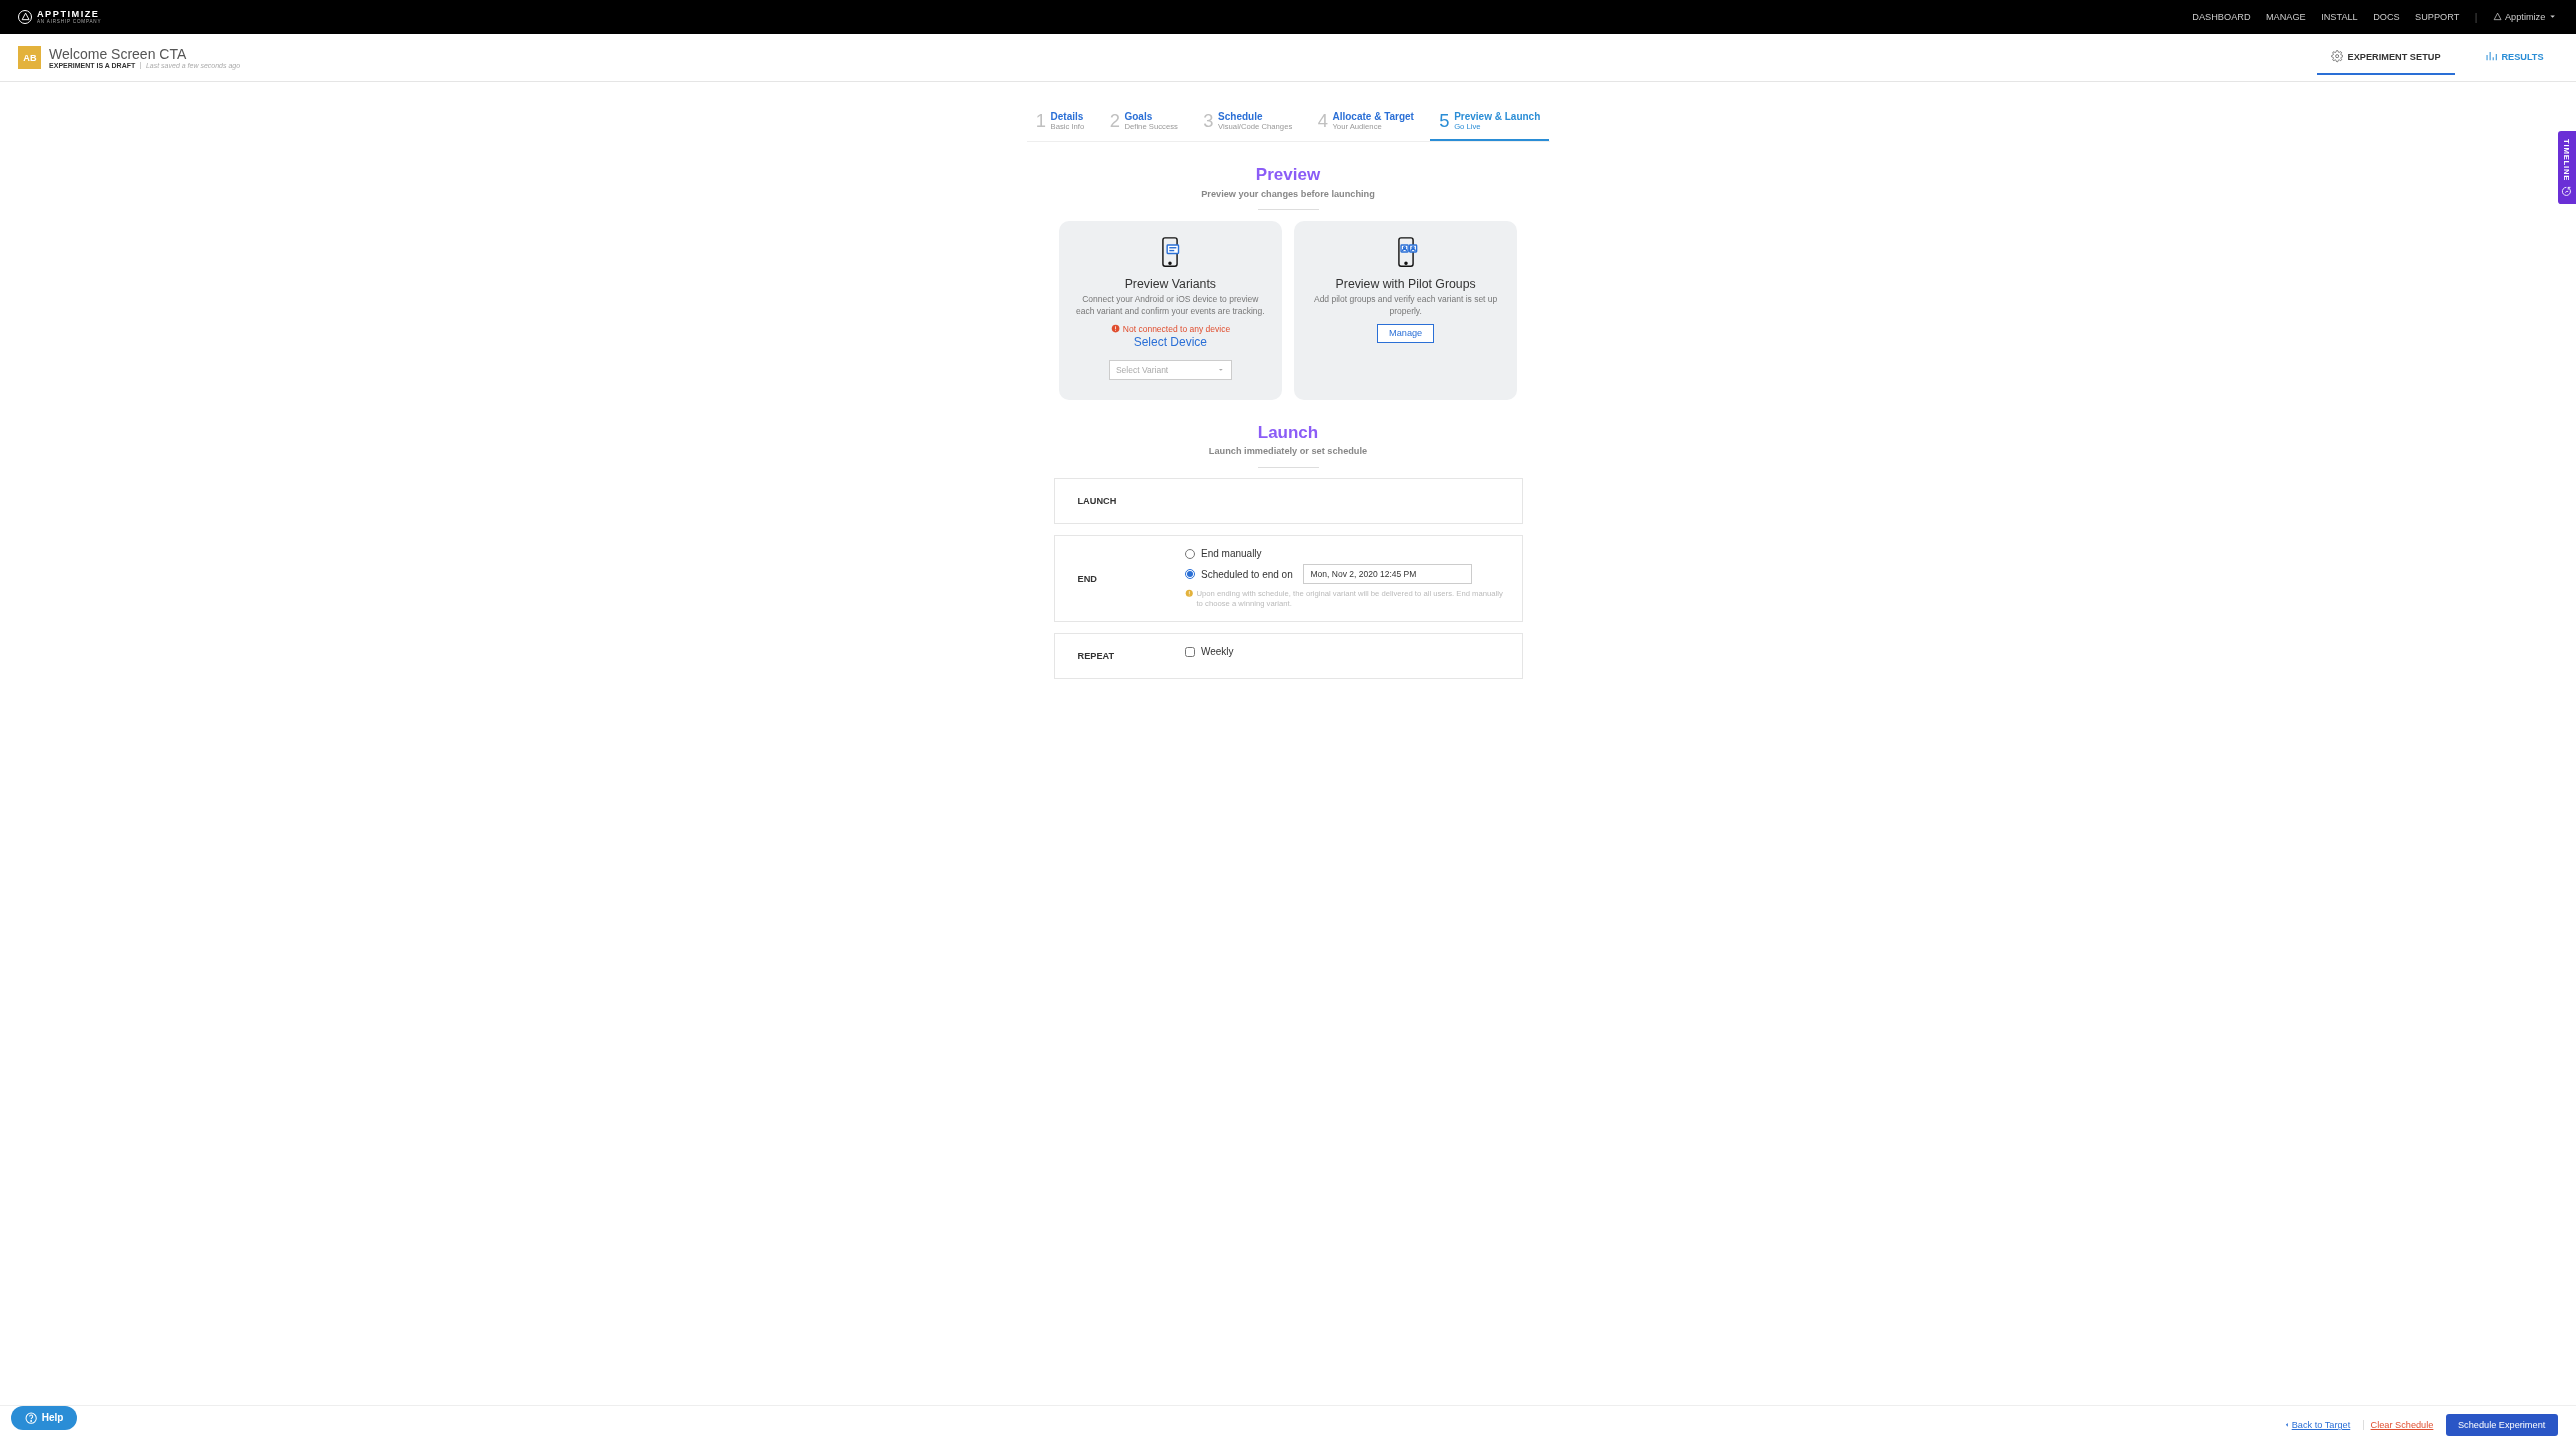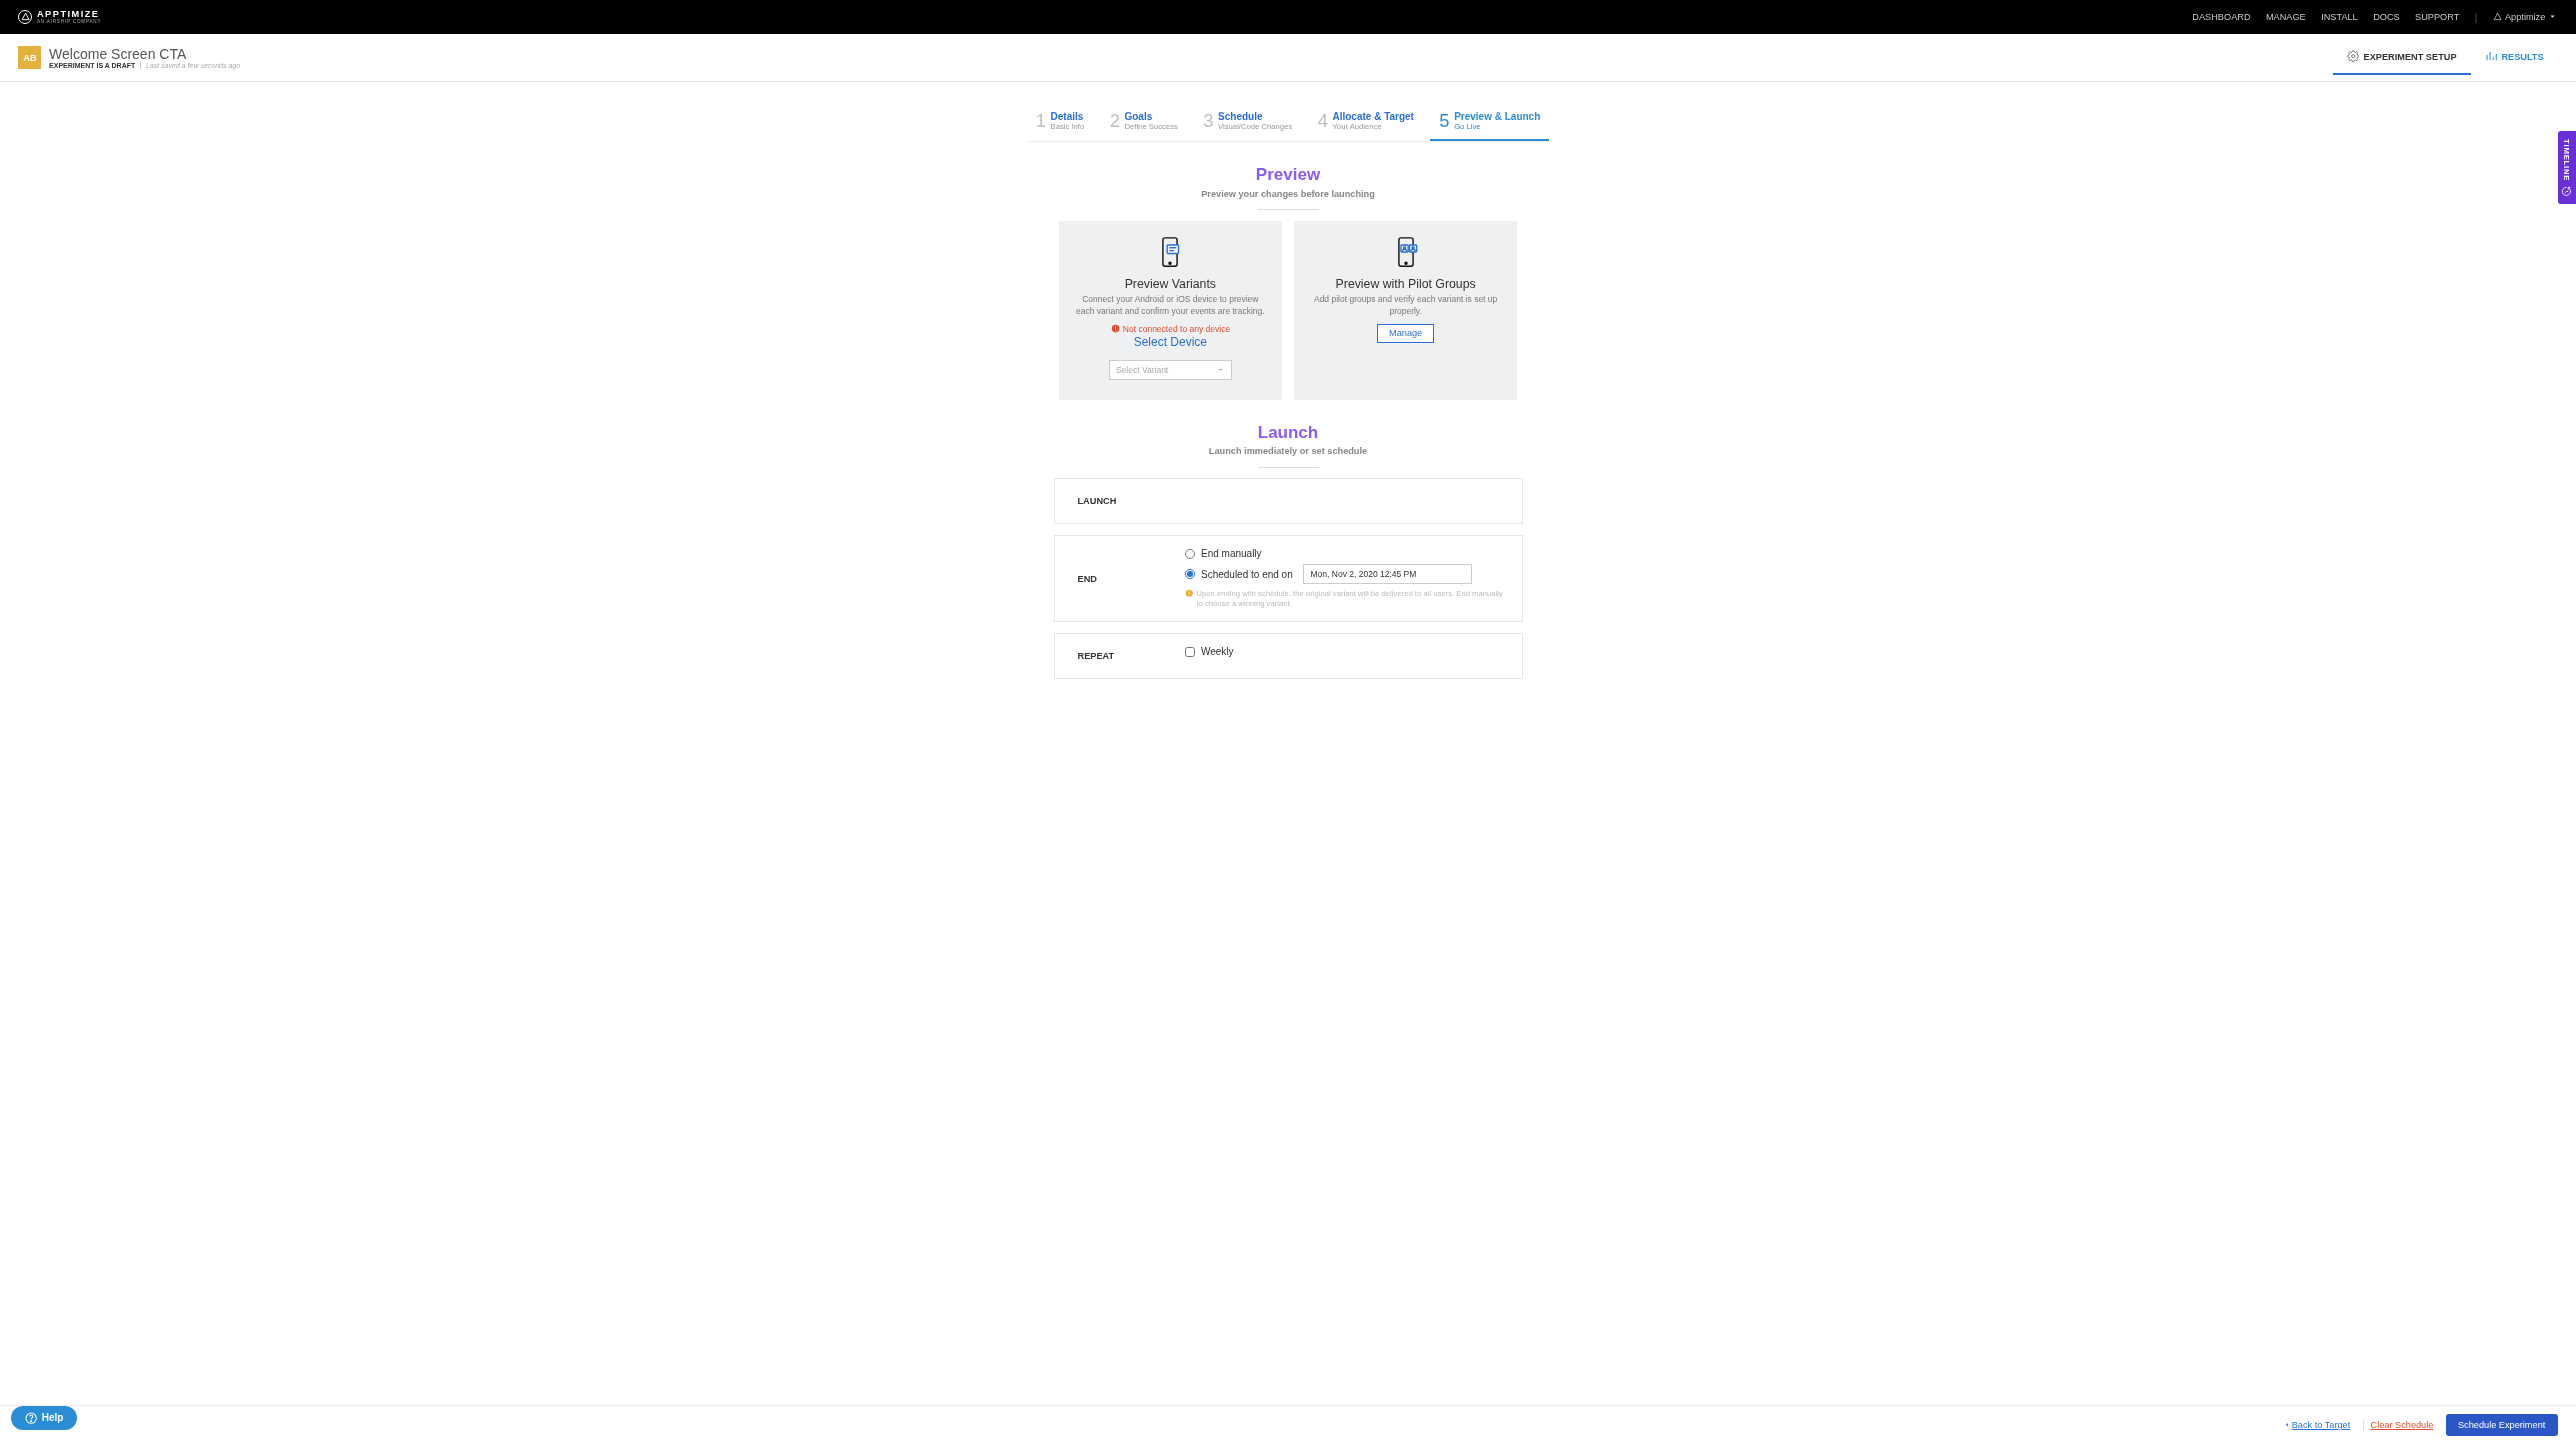--- a/index.html
+++ b/index.html
@@ -31,21 +31,21 @@
     align-items: center;
     justify-content: space-between;
     padding: 6.1px 18.4px;
     border-bottom: 0.8px solid #e5e5e5;
   }
   .experiment-info { display: flex; align-items: center; gap: 7.7px; }
   .ab-badge { width: 23px; height: 23px; background: #e3b23c; color: #fff; font-weight: 700; font-size: 9.2px; display:flex; align-items:center; justify-content:center;}
   .exp-name { font-size: 14px; font-weight: 400; color: #555;}
   .exp-meta { font-size: 7px; color: #333; text-transform: uppercase; font-weight:700;}
   .exp-meta .saved { color: #aaa; font-style: italic; font-weight:400; text-transform:none; border-left: 0.8px solid #ccc; padding-left:4.6px; margin-left:3.1px;}
-  .tabs-right { display: flex; align-items: stretch; gap: 0; height: 35px;}
+  .tabs-right { display: flex; align-items: stretch; gap: 16px; height: 35px;}
   .tab-r { display:flex; align-items:center; gap:4.6px; padding: 0 14px; font-size: 9.2px; font-weight:600; color:#555; border-bottom: 2.3px solid transparent; }
   .tab-r.active { border-bottom-color: #2a6fd6; color:#333;}
   .tab-r.results { color:#2a8dd6;}
   .tab-r svg { width:12.3px; height:12.3px;}
 
   
   .steps-wrap { max-width: 523px; margin: 23px auto 0; border-bottom: 0.8px solid #eee; display:flex; justify-content:space-between;}
   .step { display:flex; align-items:center; gap:4.6px; padding: 4.6px 9.2px 7.7px; border-bottom: 2.3px solid transparent; cursor:pointer;}
   .step.active { border-bottom-color: #2a8dd6;}
   .step-num { font-size: 18.4px; font-weight: 300; color: #c0c0c0;}
@@ -55,21 +55,21 @@
   .step-sub { font-size: 7.7px; color:#999; display:block;}
   .step.active .step-sub { color:#2a8dd6;}
 
   
   .section { max-width: 523px; margin: 23px auto 0; text-align:center;}
   .section h2 { font-size: 17px; font-weight:700; color:#8b5cf6;}
   .section .subtitle { font-size: 9.2px; color:#888; margin-top:3.1px;font-weight:bold;}
   .section .hr { width: 61px; height:0.8px; background:#ddd; margin: 10.8px auto;}
 
   .cards { display:flex; gap:12.3px; justify-content:center;}
-  .card { background:#eef0f2; width: 223px; padding: 14px 14px 20px; text-align:center; border-radius:1px;}
+  .card { background:#eef0f2; width: 223px; padding: 14px 14px 20px; text-align:center; border-radius:10px;}
   .card-icon { margin: 0 auto 7.7px; width:34px; height:34px;}
   .card h3 { font-size: 12.3px; font-weight:400; color:#333; margin-bottom:3.1px;}
   .card p { font-size: 8.5px; color:#777; line-height:1.4; margin-bottom:6.1px;}
   .not-connected { color:#e04e2f; font-size:8.5px; display:flex; align-items:center; justify-content:center; gap:3.1px; margin-bottom:1.5px;}
   .not-connected svg { width:9.2px; height:9.2px;}
   .select-device { color:#2a6fd6; font-size:12px; text-decoration:none; display:block; margin-bottom:10.8px;}
   .variant-select { width:123px; margin:0 auto; border:0.8px solid #ccc; background:#fff; height:20px; display:flex; align-items:center; justify-content:space-between; padding:0 6.1px; font-size:8.5px; color:#aaa;}
   .variant-select svg { width:7.7px; height:7.7px;}
   .btn-outline { border:0.8px solid #2a6fd6; color:#2a6fd6; background:#fff; padding:3.8px 10.8px; font-size:9.2px; cursor:pointer;}
 

